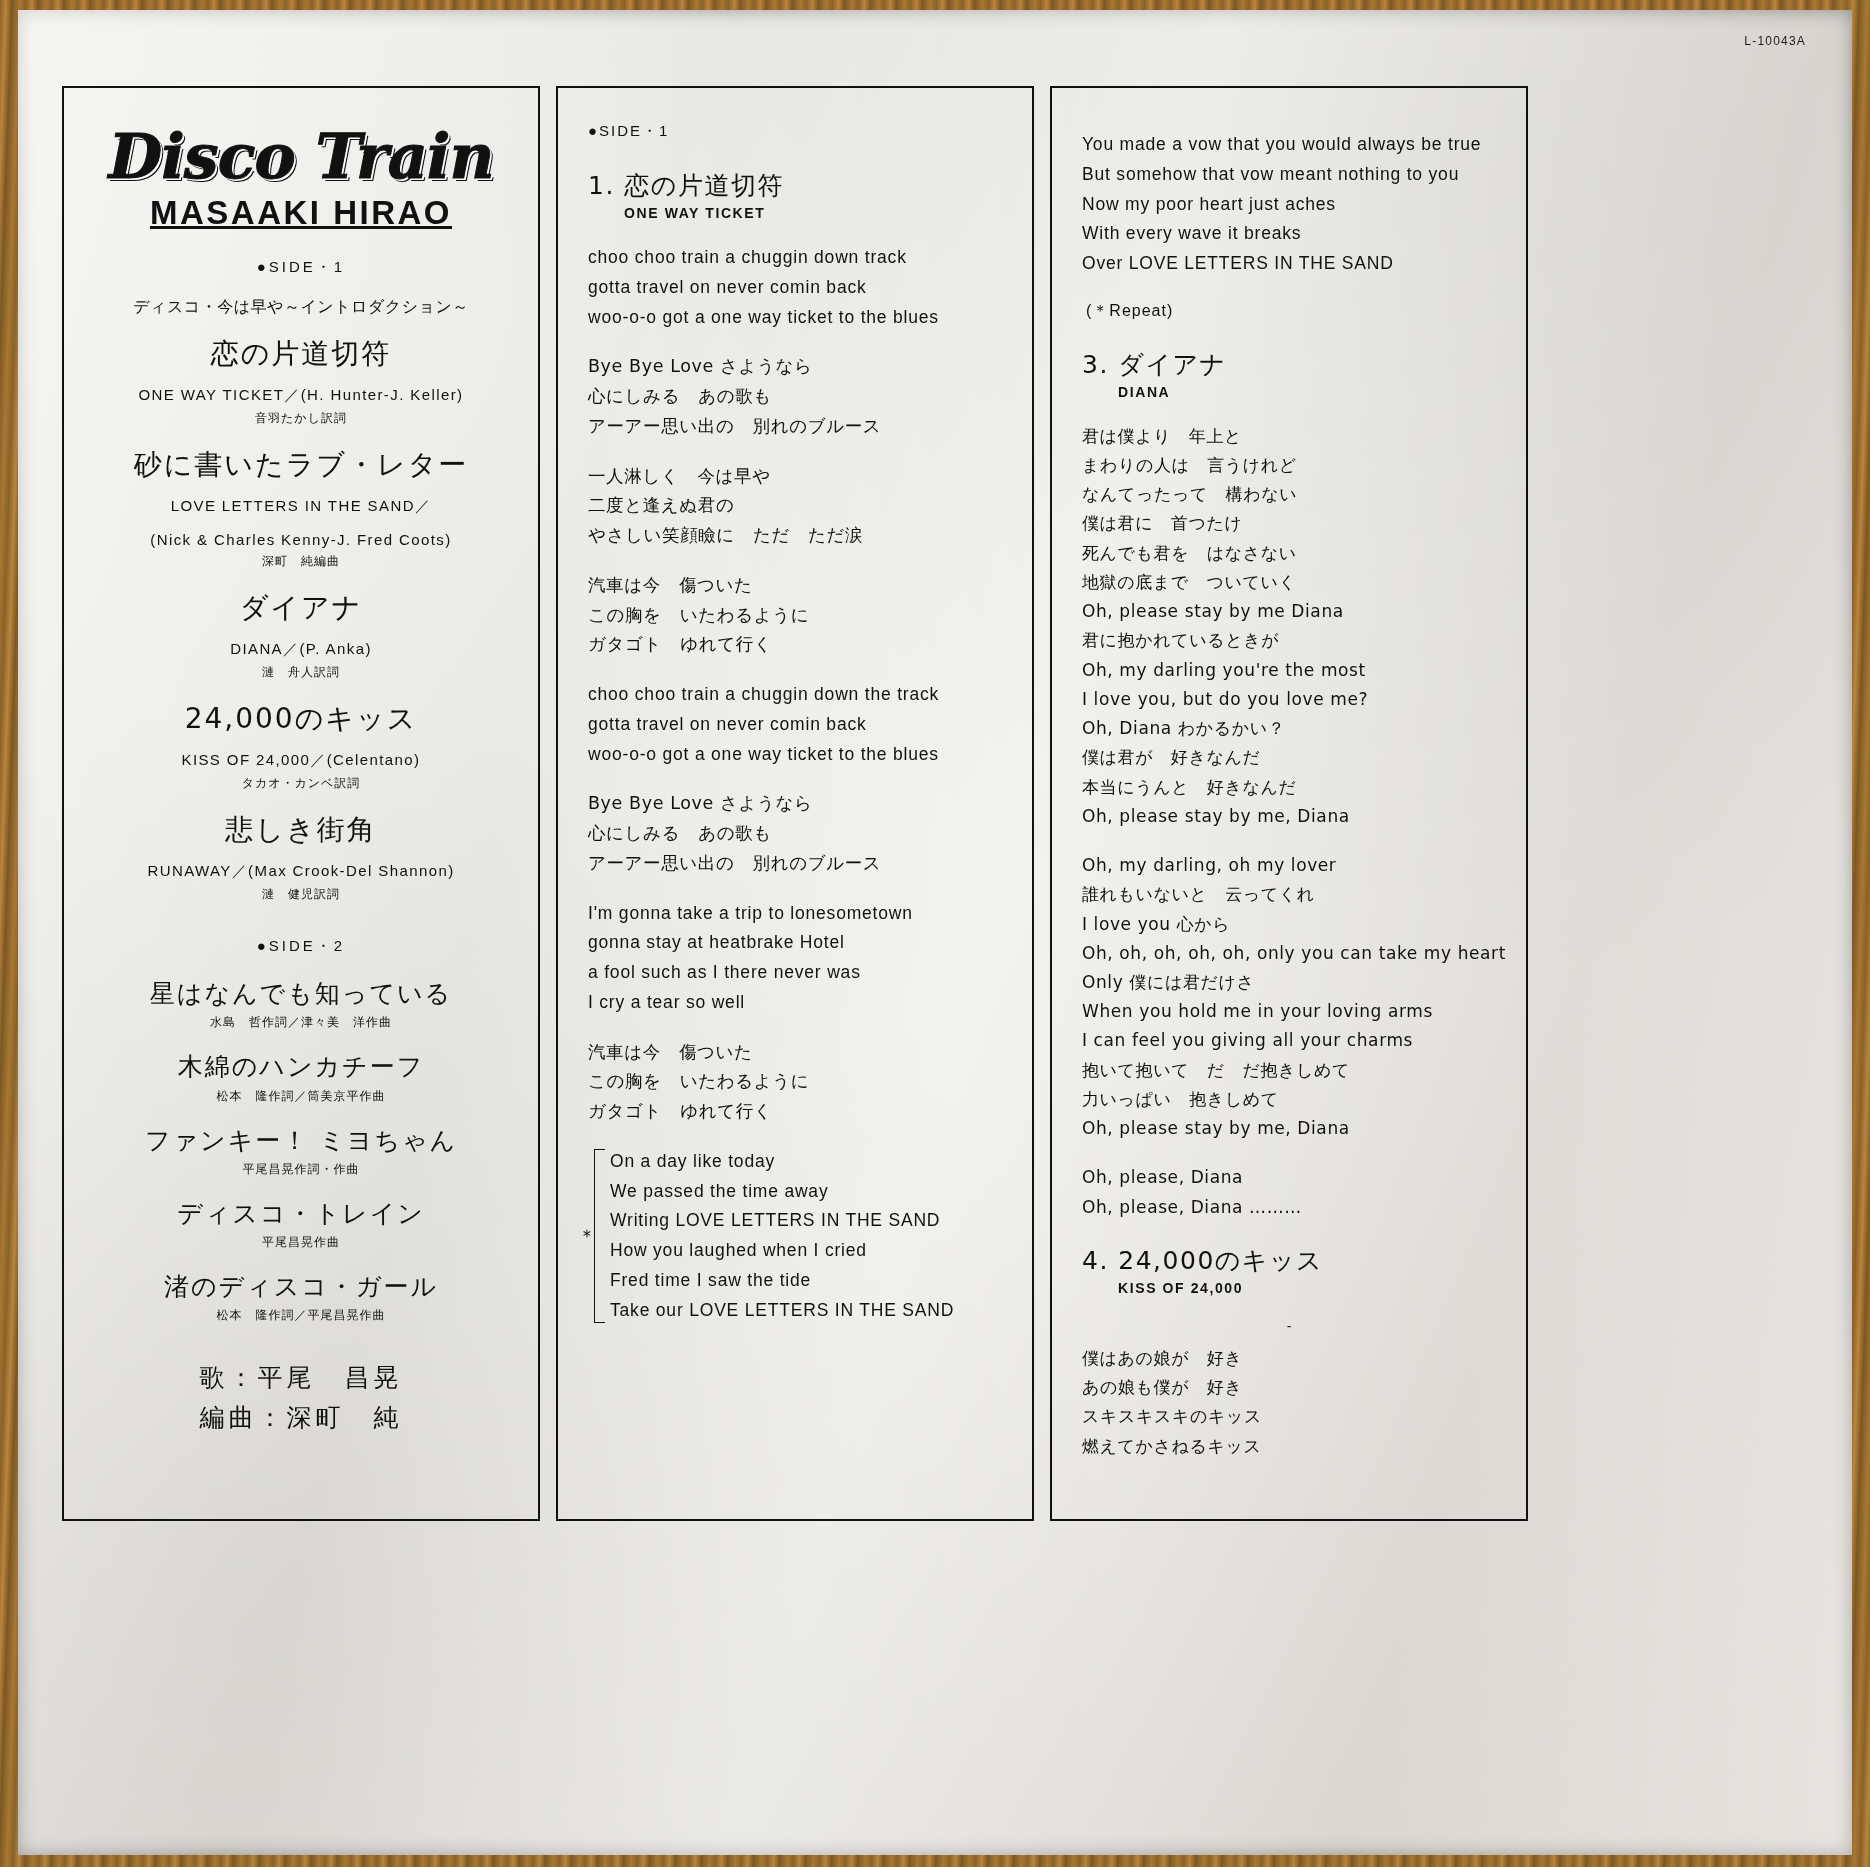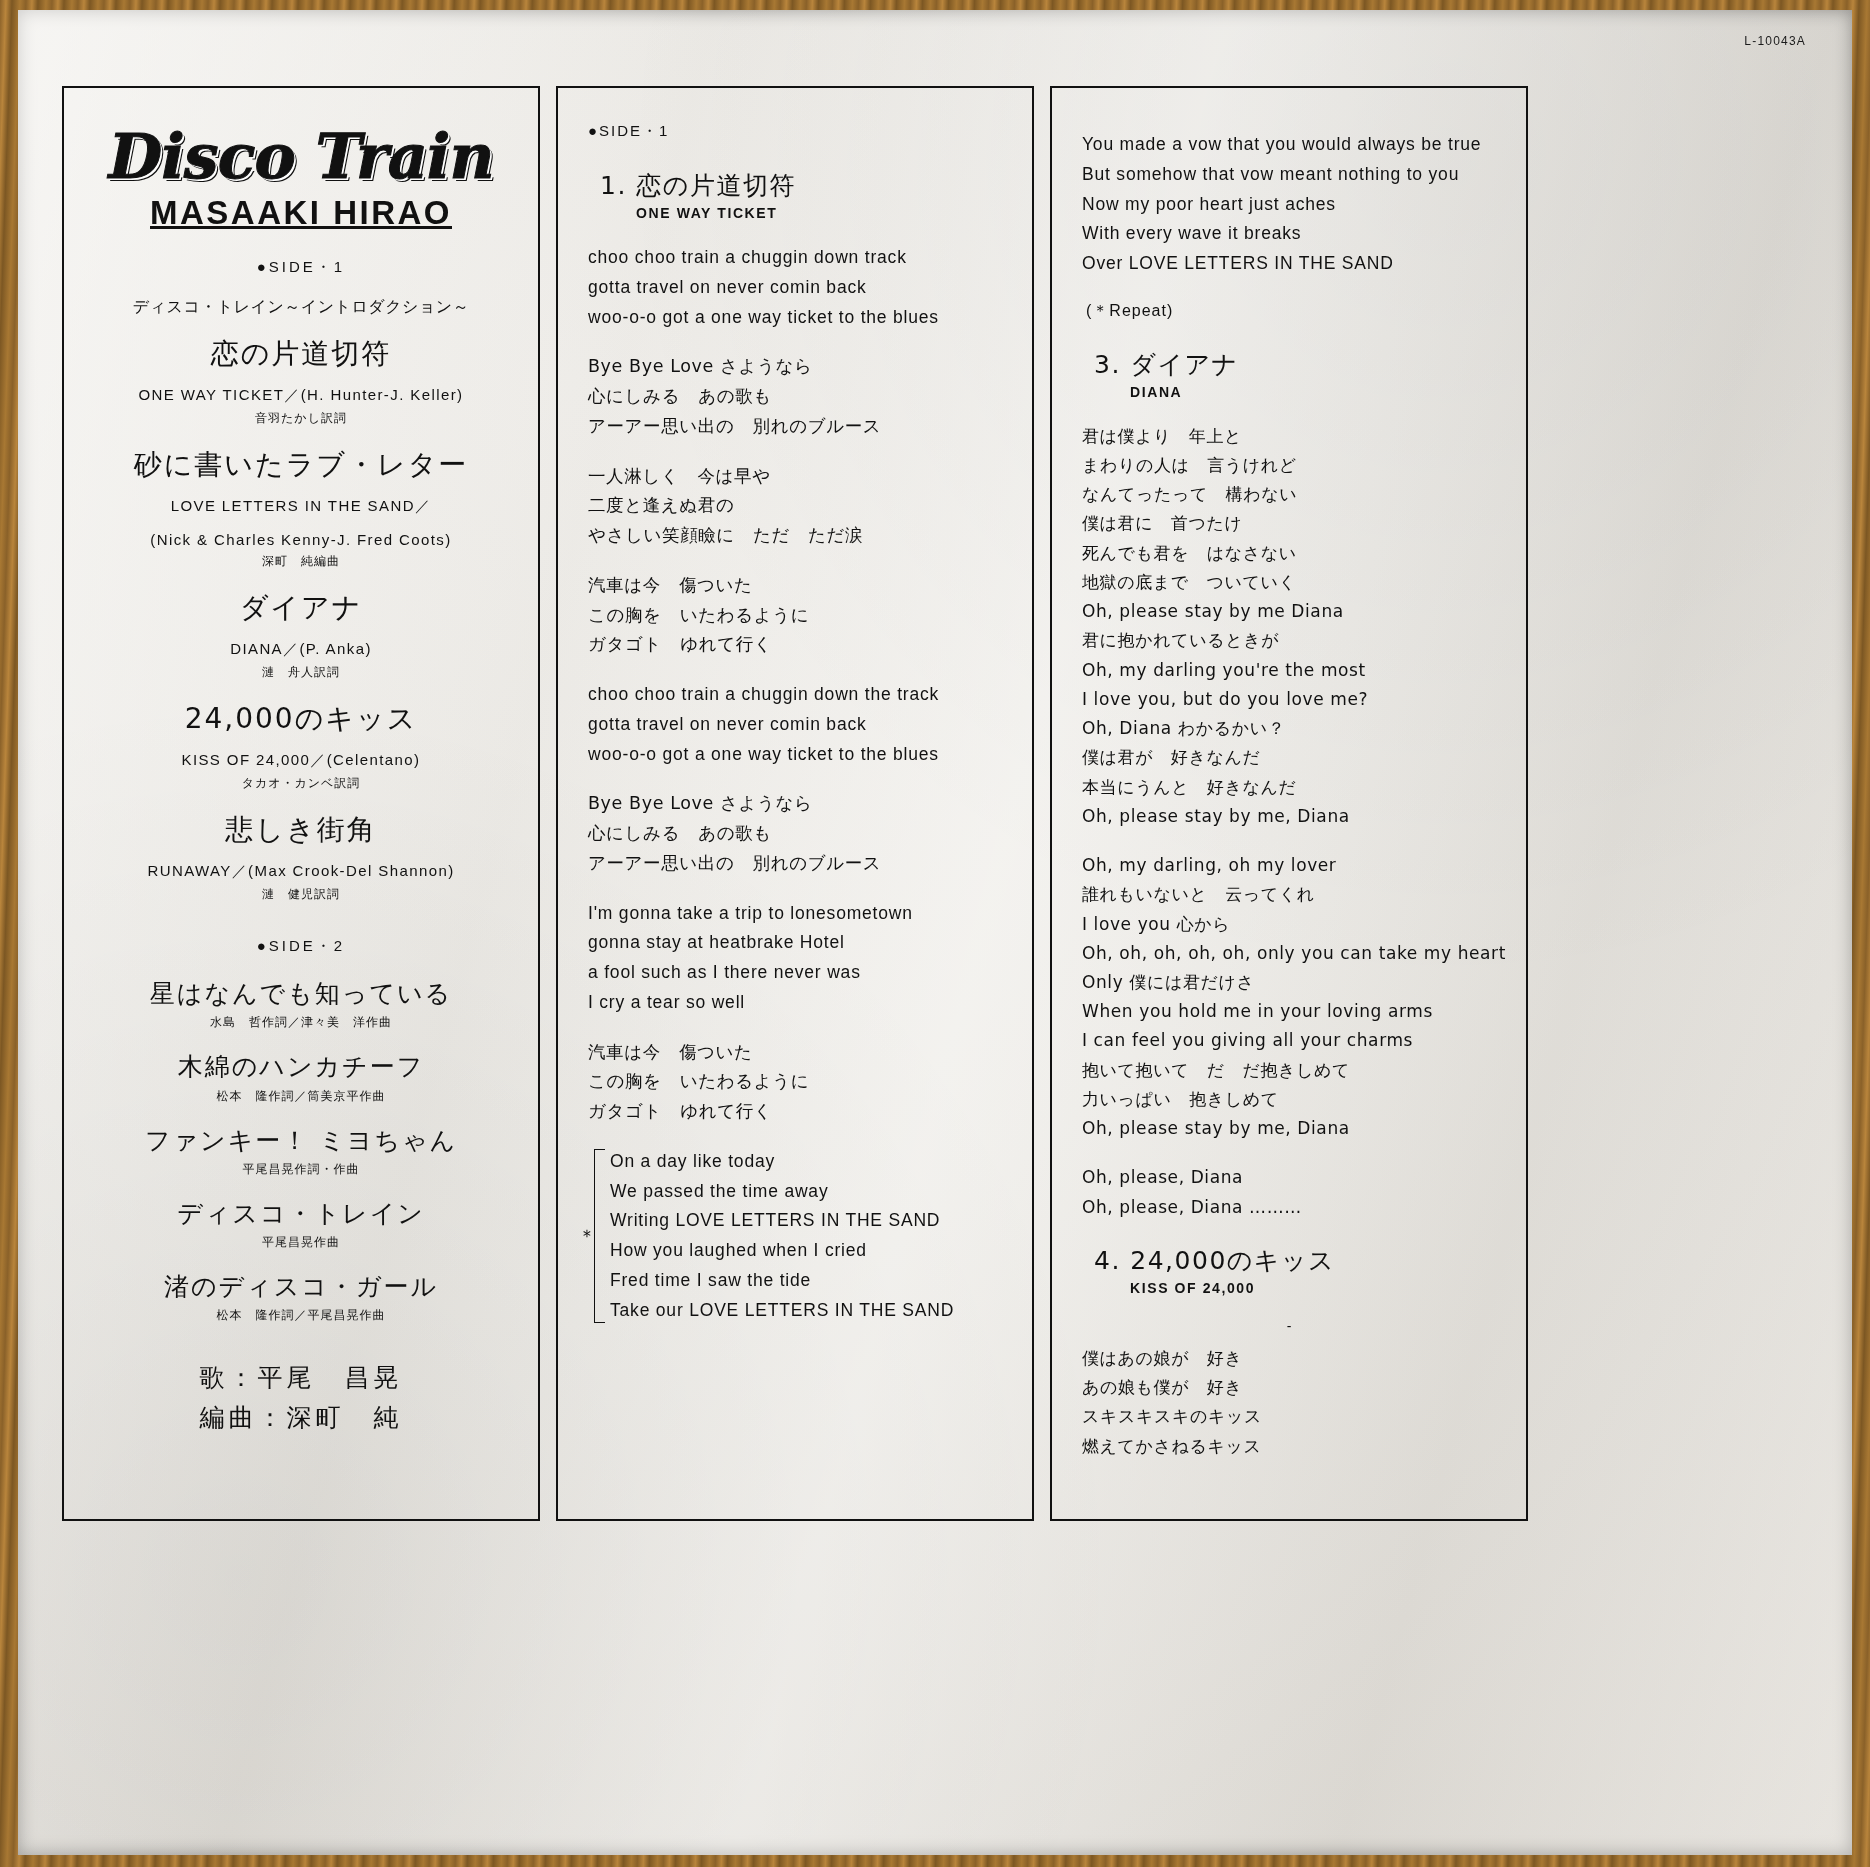--- a/index.html
+++ b/index.html
@@ -145,21 +145,21 @@
     font-family: "DejaVu Sans", sans-serif;
   }
 
   
   .side-head {
     font-size: 15px;
     letter-spacing: 2px;
     color: #111;
     margin: 12px 0 28px 4px;
   }
-  .song-head { margin: 0 0 22px 16px; }
+  .song-head { margin: 0 0 22px 4px; }
   .song-jp {
     font-size: 25px;
     letter-spacing: 1.5px;
     color: #111;
     font-family: "DejaVu Sans", sans-serif;
   }
   .song-en {
     font-size: 14px;
     font-weight: bold;
     letter-spacing: 1.6px;
@@ -221,21 +221,21 @@
   <div class="cols">
 
     <div class="col col1">
       <div class="inner">
         <div class="logo">
           <div class="logo-script">Disco Train</div>
           <div class="logo-name">MASAAKI HIRAO</div>
         </div>
 
         <div class="side-label">●SIDE・1</div>
-        <div class="intro-line">ディスコ・トレイン～イントロダクション～</div>
+        <div class="intro-line">ディスコ・今は早や～イントロダクション～</div>
 
         <div class="track">
           <div class="t-jp">恋の片道切符</div>
           <div class="t-en">ONE WAY TICKET／(H. Hunter-J. Keller)</div>
           <div class="t-credit">音羽たかし訳詞</div>
         </div>
 
         <div class="track">
           <div class="t-jp">砂に書いたラブ・レター</div>
           <div class="t-en">LOVE LETTERS IN THE SAND／</div>

